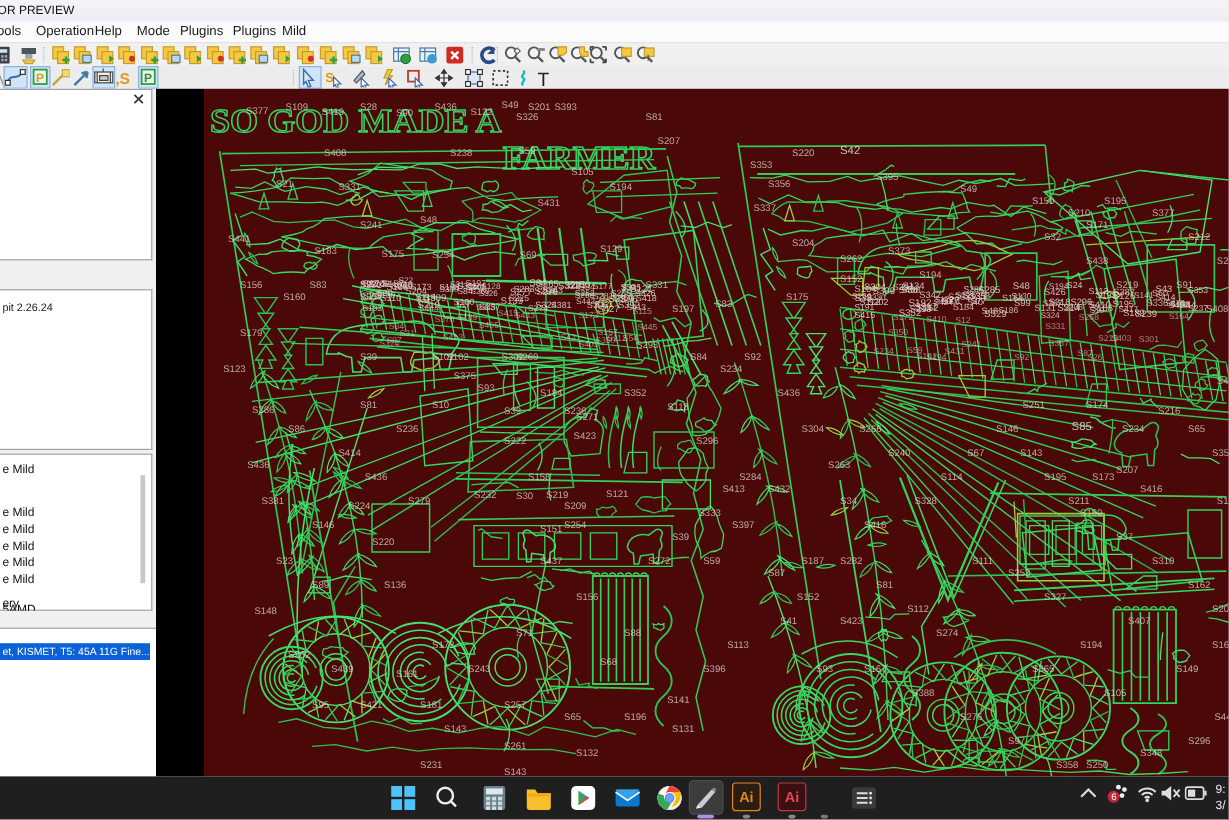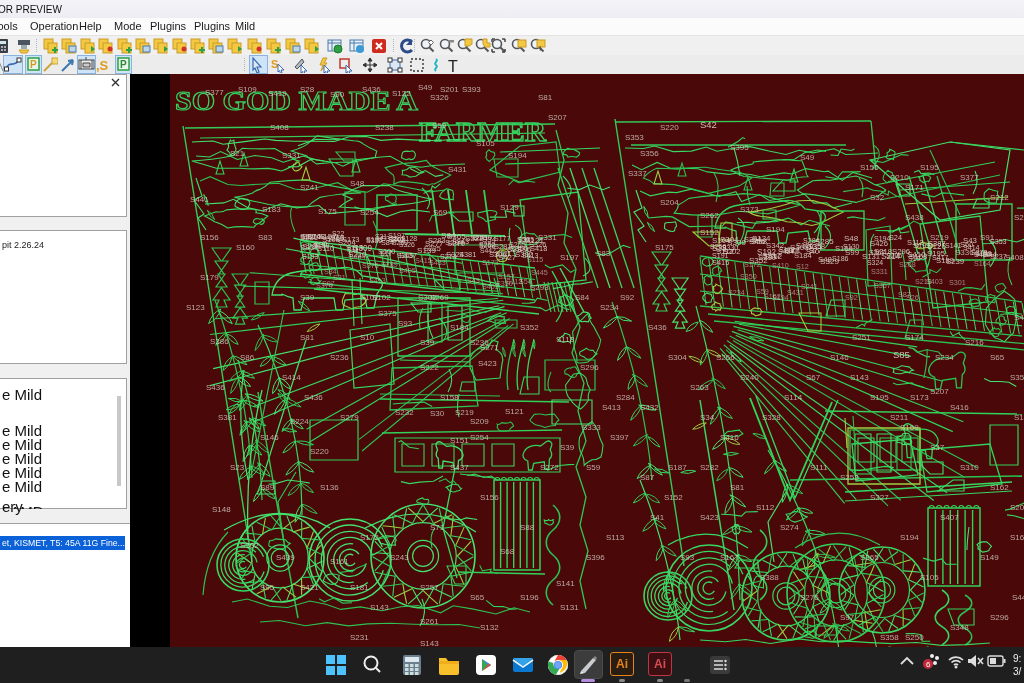--- a/index.html
+++ b/index.html
@@ -256,24 +256,24 @@
 <svg class="abs" style="left:445px;top:2px" width="18" height="18" viewBox="0 0 18 18">
         <text x="3" y="15" font-size="16" font-family="Liberation Serif,serif" fill="#222">T</text>
       </svg>
     </div>
   <div class="abs" id="leftcol">
     <div class="panel" style="left:0;top:0;width:127px;height:143px;border-left:none">
       <svg width="125" height="141">
           <path d="M112,4 l7,7 M119,4 l-7,7" stroke="#333" stroke-width="1.4" fill="none"></path>
         </svg>
     </div>
-    <div class="panel" style="left:0;top:156px;width:127px;height:134px;border-left:none">
+    <div class="panel" style="left:0;top:167px;width:127px;height:134px;border-left:none">
       <div style="position:absolute;left:2px;top:9px;font-size:9px;color:#222">pit 2.26.24</div>
     </div>
-    <div class="panel" style="left:0;top:304px;width:127px;height:131px;border-left:none;font-size:15px;color:#111">
+    <div class="panel" style="left:0;top:304px;width:127px;height:131px;border-left:none;font-size:10px;color:#111">
       <div style="position:absolute;left:2px;top:7px">e Mild</div>
       <div style="position:absolute;left:2px;top:43px">e Mild</div>
       <div style="position:absolute;left:2px;top:57px">e Mild</div>
       <div style="position:absolute;left:2px;top:71px">e Mild</div>
       <div style="position:absolute;left:2px;top:85px">e Mild</div>
       <div style="position:absolute;left:2px;top:99px">e Mild</div>
       <div style="position:absolute;left:2px;top:119px">ery</div>
       <div style="position:absolute;left:2px;top:124px;overflow:hidden;height:6px">5AMD</div>
       <div style="position:absolute;right:5px;top:17px;width:4px;height:90px;background:#c8c8c8"></div>
     </div>

